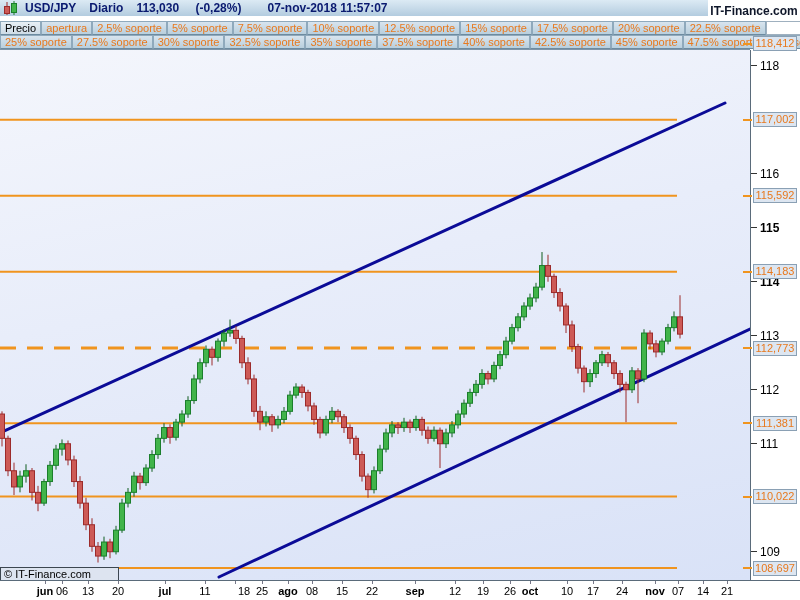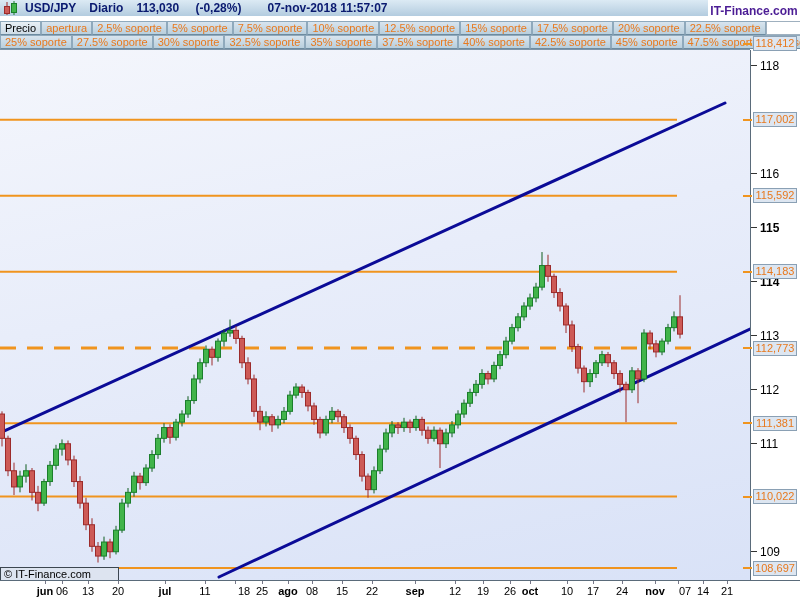--- a/index.html
+++ b/index.html
@@ -1,21 +1,21 @@
 <!DOCTYPE html>
 <html><head>
 <meta charset="utf-8">
 <style>
   html,body{margin:0;padding:0;}
   body{width:800px;height:600px;position:relative;font-family:"Liberation Sans",sans-serif;background:#fff;overflow:hidden;}
   .header{position:absolute;top:0;left:0;width:800px;height:16px;background:linear-gradient(#dceaf4,#b3ccdf);display:flex;align-items:center;}
   .hicon{margin:0 5px 0 3px;display:block;}
   .htitle{display:flex;align-items:center;}
   .htitle span{color:#0a1a70;font-weight:bold;font-size:12px;margin-right:13px;white-space:nowrap;}
-  .brandbox{position:absolute;right:0;top:0;width:92px;height:21px;background:#fff;display:flex;align-items:center;justify-content:center;font-size:12px;font-weight:bold;color:#4c1d95;}
+  .brandbox{position:absolute;right:0;top:0;width:92px;height:21px;background:#fff;display:flex;align-items:center;justify-content:center;font-size:12px;font-weight:bold;color:#0f172a;}
   .tabs{position:absolute;left:0;width:676px;height:14px;display:flex;background:#7f9db1;z-index:1;}
   .tabs.r1{top:21px;} .tabs.r2{top:35px;}
   .tab{flex:0 0 auto;box-sizing:border-box;font-size:11px;line-height:12px;padding:0 4px;color:#e8791e;background:linear-gradient(#d8e4ee,#b9cfdd);border:1px solid #8fa9bc;border-bottom-color:#6d8ba0;white-space:nowrap;}
   .tab.first{color:#000;background:linear-gradient(#e7eff5,#cddbe6);}
   .tab.empty{width:45px;background:#fff;border:1px solid #9fb0bf;}
   .plot{position:absolute;left:0;top:49px;width:750px;height:531px;background:linear-gradient(168deg,#f4f6fc 0%,#e8edfa 42%,#d9e2f7 100%);border-top:1px solid #8095a8;box-sizing:border-box;z-index:2;}
   .plot svg{position:absolute;left:0;top:0;}
   .yaxis{position:absolute;left:750px;top:50px;width:50px;height:530px;background:#fff;border-left:1px solid #5a6b7a;z-index:3;}
   .ylevel-box{position:absolute;left:2px;width:44px;height:15px;box-sizing:border-box;background:#dde6f1;border:1px solid #8aa0b4;color:#e8791e;font-size:11px;text-align:center;line-height:13px;}
   .ylevel-dash{position:absolute;left:-8px;width:9px;height:2px;background:#f0941e;}
@@ -389,18 +389,18 @@
     <div class="xlabel bold" style="left: 530px;">oct</div>
     <div class="xtick" style="left: 567px;"></div>
     <div class="xlabel" style="left: 567px;">10</div>
     <div class="xtick" style="left: 593px;"></div>
     <div class="xlabel" style="left: 593px;">17</div>
     <div class="xtick" style="left: 622px;"></div>
     <div class="xlabel" style="left: 622px;">24</div>
     <div class="xtick" style="left: 655px;"></div>
     <div class="xlabel bold" style="left: 655px;">nov</div>
     <div class="xtick" style="left: 678px;"></div>
-    <div class="xlabel" style="left: 678px; padding-left: 14px;">07</div>
+    <div class="xlabel" style="left: 678px;">07</div>
     <div class="xtick" style="left: 703px;"></div>
     <div class="xlabel" style="left: 703px;">14</div>
     <div class="xtick" style="left: 727px;"></div>
     <div class="xlabel" style="left: 727px;">21</div>
   </div>
 
 </body></html>

